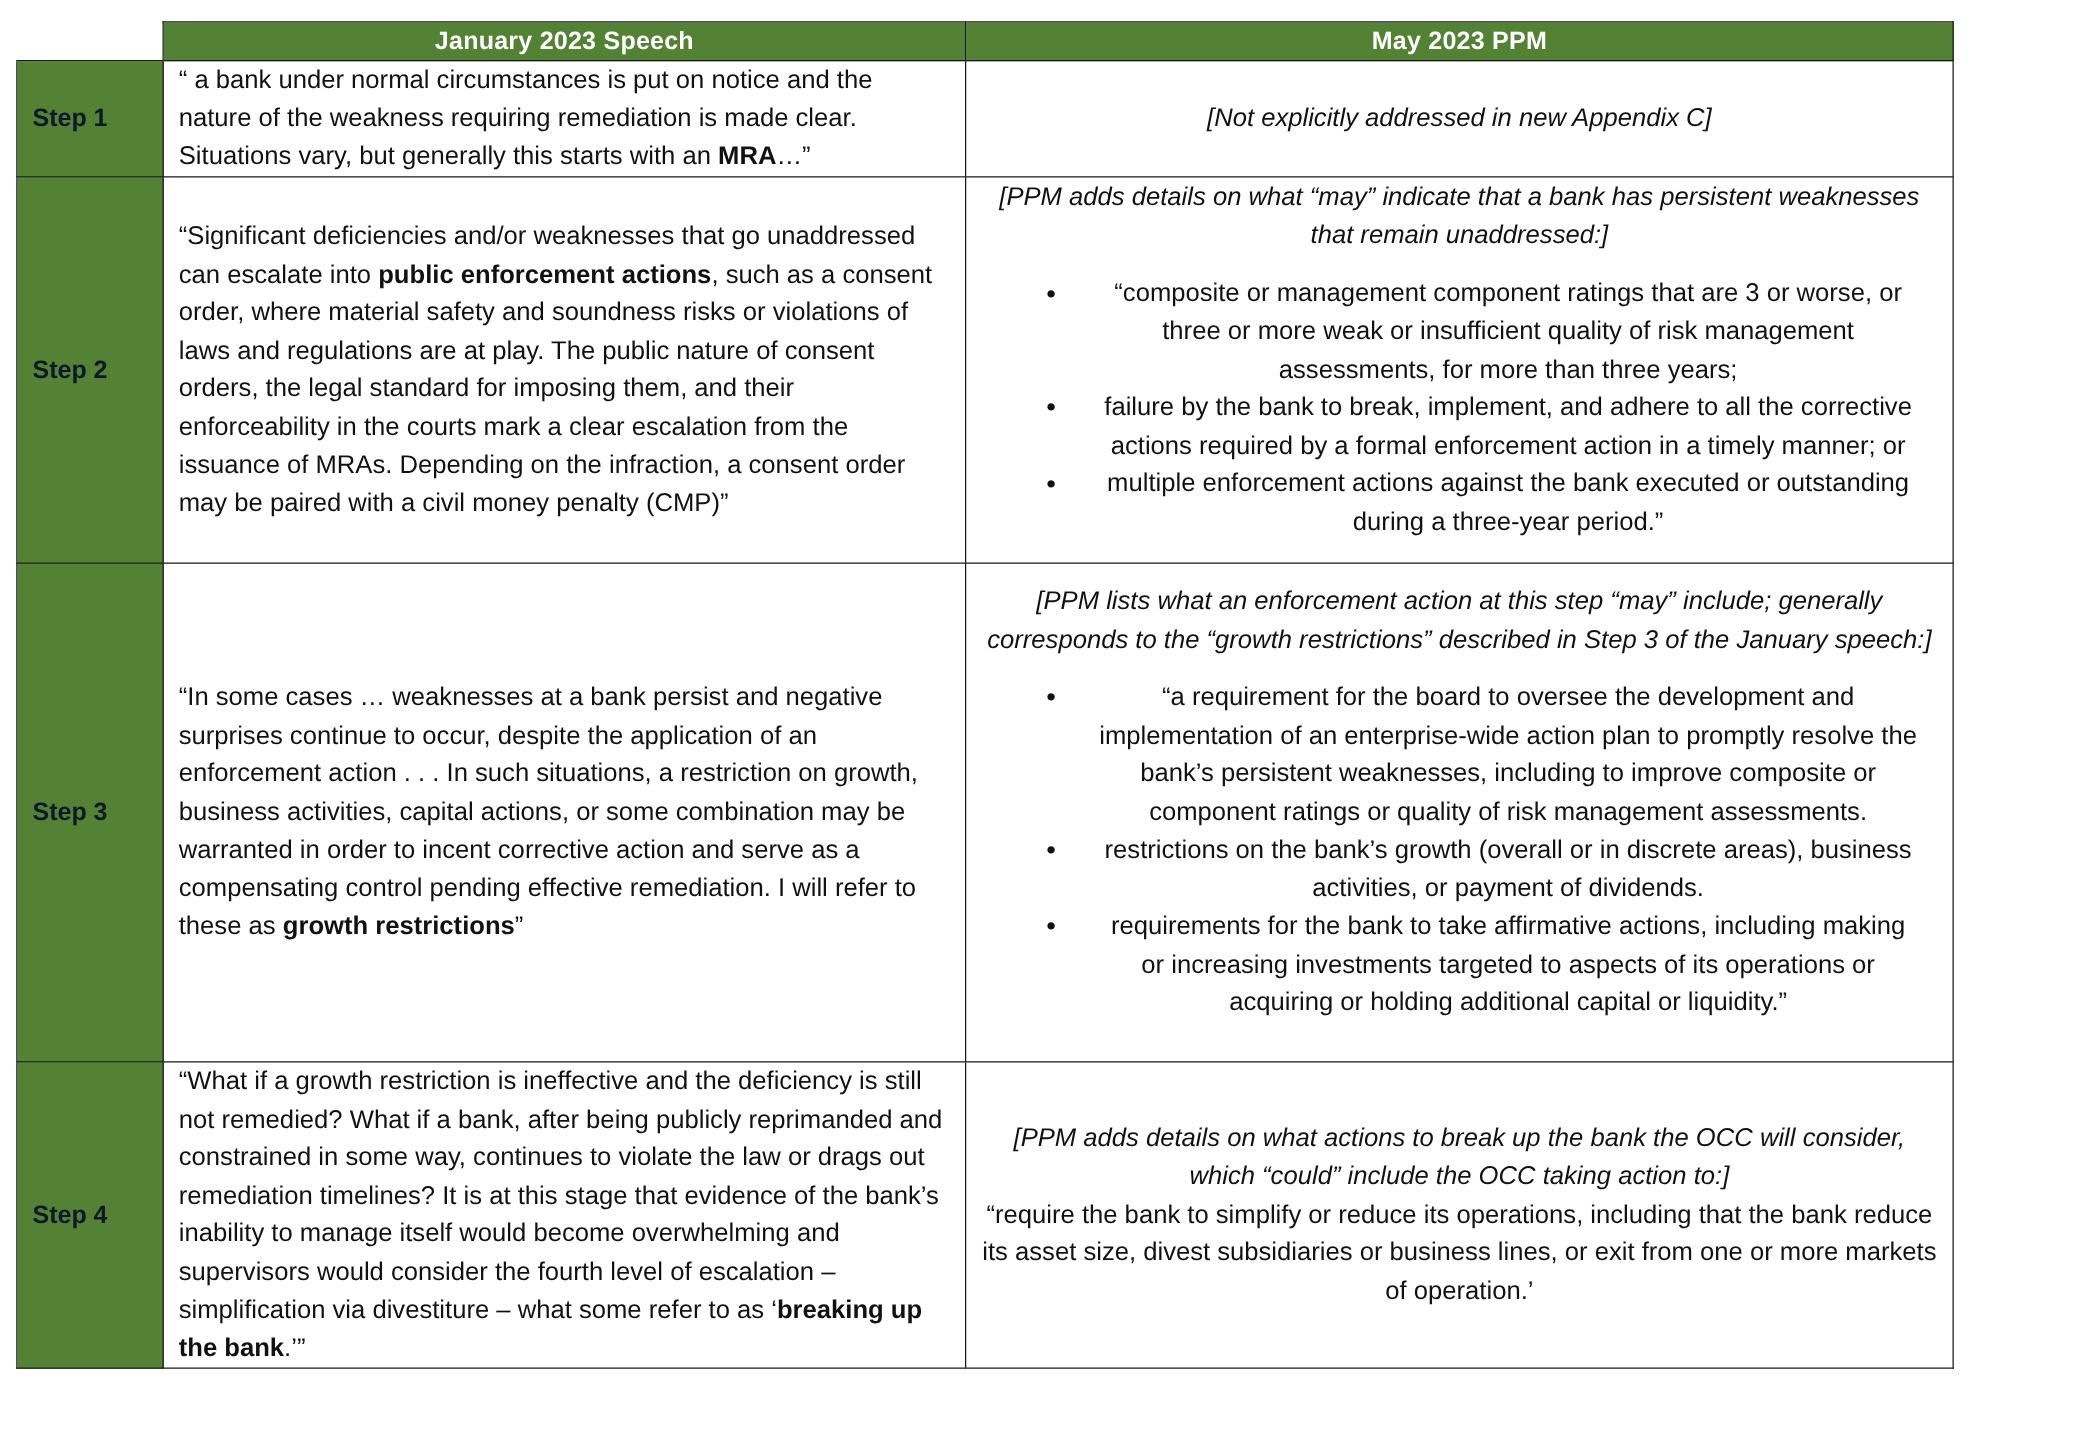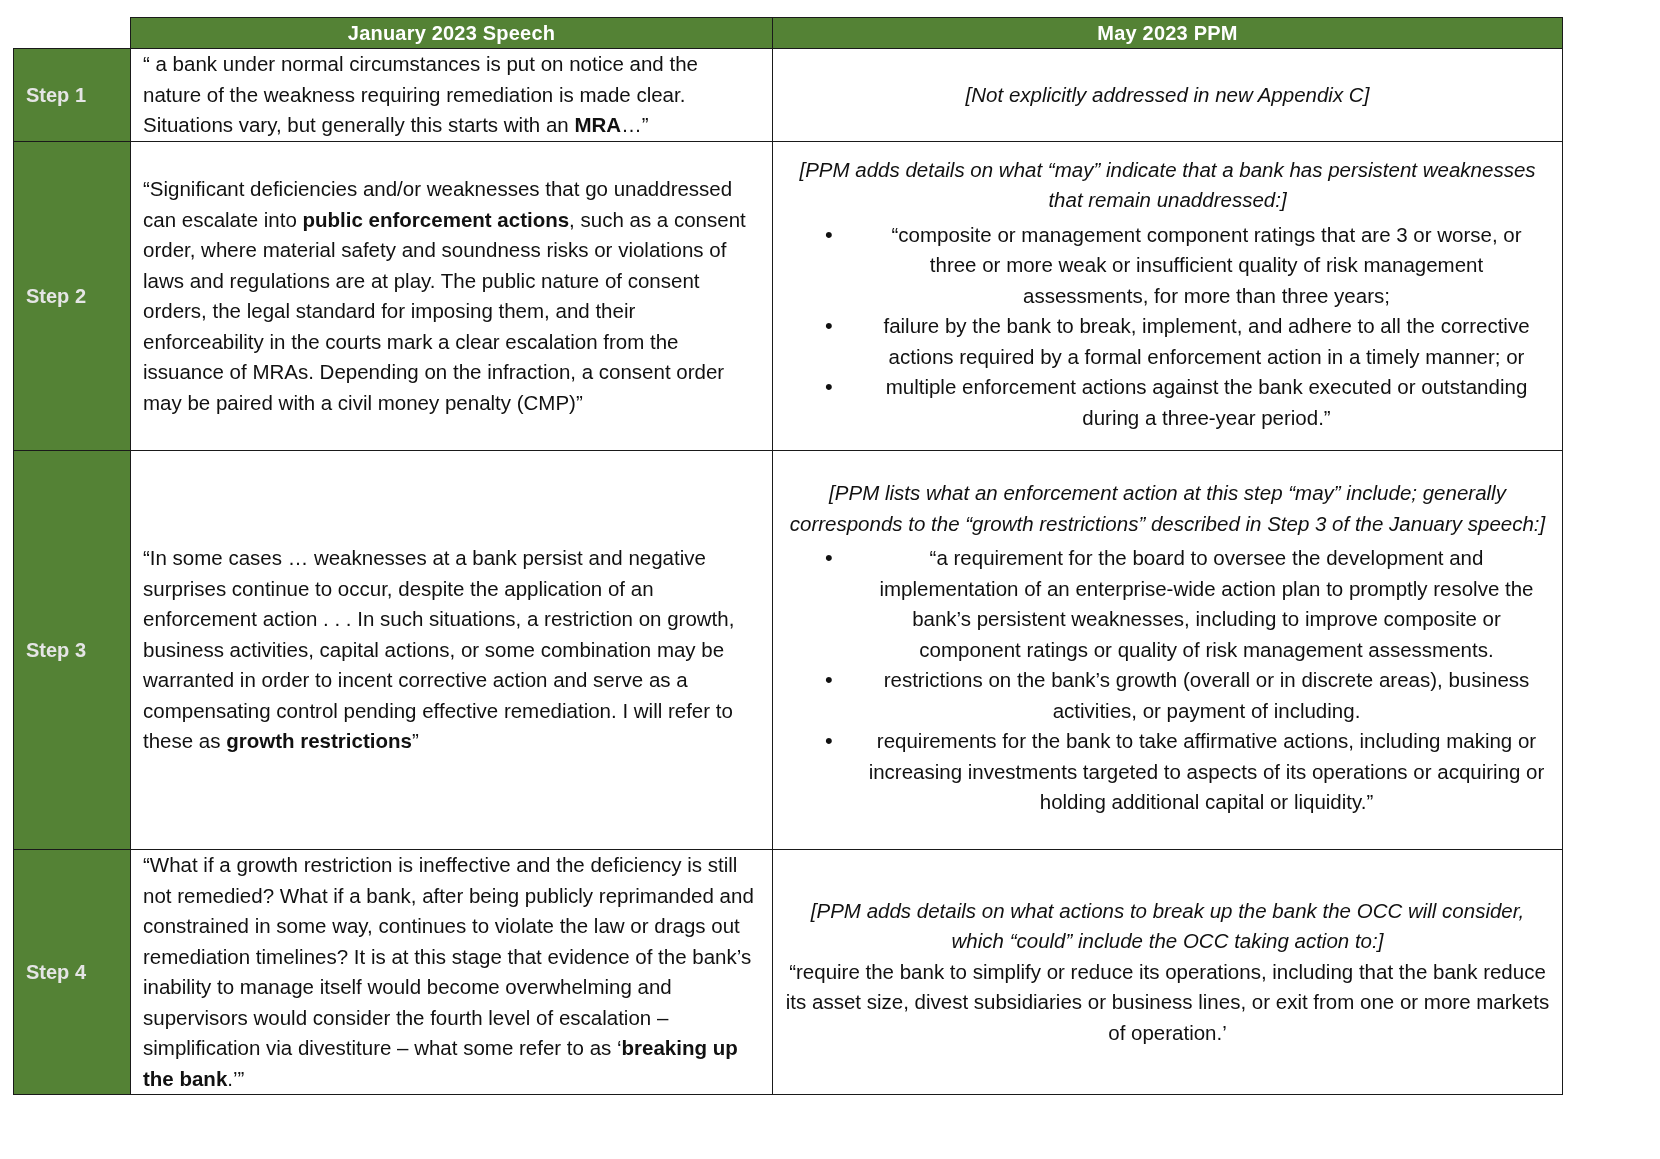--- a/index.html
+++ b/index.html
@@ -4,27 +4,27 @@
 <style>
   html, body { margin: 0; padding: 0; background: #ffffff; }
   body { width: 1660px; height: 1159px; position: relative; overflow: hidden;
          font-family: "Liberation Sans", "DejaVu Sans", sans-serif; color: #111; }
   .tbl { position: absolute; left: 13px; top: 17px; width: 1549px; }
   table { border-collapse: collapse; table-layout: fixed; width: 1549px; }
   td, th { border: 1.5px solid #1a1a1a; vertical-align: middle; padding: 0; }
   th.blank { border: none; border-bottom: 1.5px solid #1a1a1a; background: transparent; }
   th.hdr { background: #548235; color: #ffffff; font-weight: bold; font-size: 20px;
            height: 30px; text-align: center; letter-spacing: 0.2px; }
-  td.step { background: #548235; color: #e5e5e5; font-weight: bold; font-size: 20px;
+  td.step { background: #548235; color: #0f172a; font-weight: bold; font-size: 20px;
             padding-left: 12px; text-align: left; }
   td.cell { font-size: 20.5px; line-height: 30.5px; padding: 0 12px 0 12px; }
   td.cell.right { padding-left: 12px; text-align: center; }
   .it { font-style: italic; }
   b { font-weight: bold; }
-  ul { margin: 4px; padding-left: 78px; list-style: none; }
+  ul { margin: 16px; padding-left: 78px; list-style: none; }
   ul li { position: relative; }
   ul li::before { content: "\2022"; position: absolute; left: -42px; top: 0; font-size: 22px; }
   .r1 { height: 93px; }
   .r2 { height: 309px; }
   .r3 { height: 399px; }
   .r4 { height: 245px; }
 </style>
 </head>
 <body>
 
@@ -65,21 +65,21 @@
       </td>
     </tr>
 
     <tr class="r3">
       <td class="step">Step 3</td>
       <td class="cell"><span>“In some cases … weaknesses at a bank persist and negative surprises continue to occur, despite the application of an enforcement action . . .  In such situations, a restriction on growth, business activities, capital actions, or some combination may be warranted in order to incent corrective action and serve as a compensating control pending effective remediation. I will refer to these as </span><b>growth restrictions</b><span>”</span></td>
       <td class="cell right">
         <div class="it">[PPM lists  what an enforcement action at this step “may” include; generally corresponds to the “growth restrictions” described in Step 3 of the January speech:]</div>
         <ul>
           <li>“a requirement for the board to oversee the development and implementation of an enterprise-wide action plan to promptly resolve the bank’s persistent weaknesses, including to improve composite or component ratings or quality of risk management assessments.</li>
-          <li>restrictions on the bank’s growth (overall or in discrete areas), business activities, or payment of including.</li>
+          <li>restrictions on the bank’s growth (overall or in discrete areas), business activities, or payment of dividends.</li>
           <li>requirements for the bank to take affirmative actions, including making or increasing investments targeted to aspects of its operations or acquiring or holding additional capital or liquidity.”</li>
         </ul>
       </td>
     </tr>
 
     <tr class="r4">
       <td class="step">Step 4</td>
       <td class="cell"><span>“What if a growth restriction is ineffective and the deficiency is still not remedied? What if a bank, after being publicly reprimanded and constrained in some way, continues to violate the law or drags out remediation timelines? It is at this stage that evidence of the bank’s inability to manage itself would become overwhelming and supervisors would consider the fourth level of escalation – simplification via divestiture – what some refer to as ‘</span><b>breaking up the bank</b><span>.’”</span></td>
       <td class="cell right">
         <div class="it">[PPM adds details on what actions to break up the bank the OCC will consider, which “could” include the OCC taking action to:]</div>

